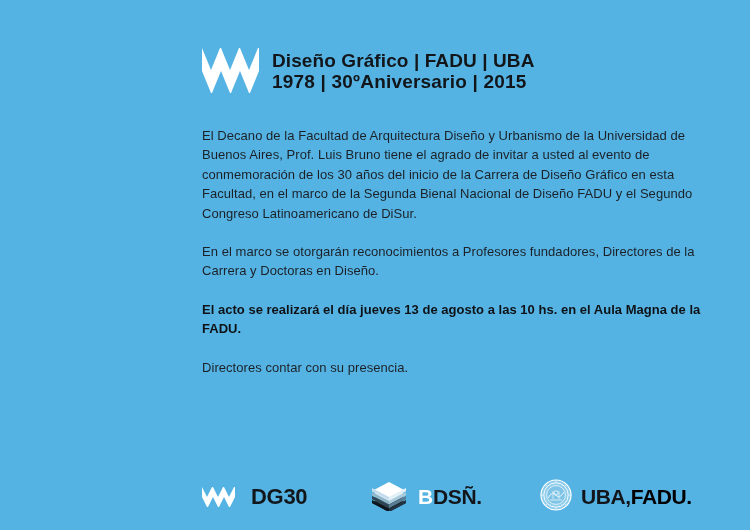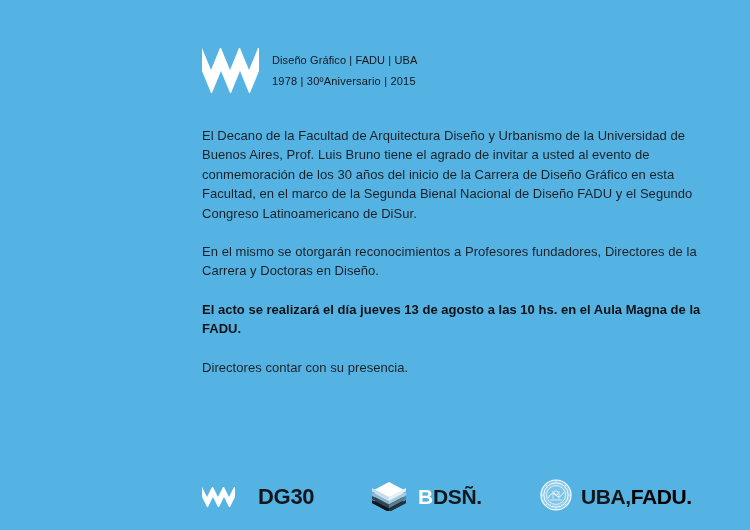--- a/index.html
+++ b/index.html
@@ -55,22 +55,22 @@
     bottom: 0;
     border-left: 9.5px solid transparent;
     border-right: 9.5px solid transparent;
     border-bottom: 22.5px solid #55b3e4;
   }
 
   .header-text {
     margin-left: 13px;
     padding-top: 2px;
     color: #12161a;
-    font-weight: normal;
-    font-size: 11px;
+    font-weight: bold;
+    font-size: 19px;
     line-height: 21px;
     letter-spacing: 0.1px;
     white-space: nowrap;
   }
   .header-text .line2 { letter-spacing: 0.2px; }
 
   
   .body-copy {
     position: absolute;
     left: 202px;
@@ -129,21 +129,21 @@
     border-top: 10px solid #55b3e4;
   }
   .dg-mark-sm .tri.up {
     bottom: 0;
     border-left: 5.5px solid transparent;
     border-right: 5.5px solid transparent;
     border-bottom: 10px solid #55b3e4;
   }
 
   .footer-word {
-    margin-left: 23px;
+    margin-left: 16px;
     font-weight: bold;
     font-size: 22px;
     letter-spacing: -0.3px;
     color: #12161a;
     white-space: nowrap;
   }
   .footer-word.bdsn-word { margin-left: 8px; font-size: 21px; }
   .footer-word .b-white { color: #ffffff; }
   .footer-word.uba-word { margin-left: 9px; font-size: 21px; letter-spacing: -0.4px; }
   .footer-word .fadu-white { color: #000000; font-weight: bold; }
@@ -169,21 +169,21 @@
     </div>
 
     <div class="header-text">
       <div class="line1">Diseño Gráfico | FADU | UBA</div>
       <div class="line2">1978 | 30ºAniversario | 2015</div>
     </div>
   </div>
 
   <div class="body-copy">
     <p>El Decano de la Facultad de Arquitectura Diseño y Urbanismo de la Universidad de Buenos Aires, Prof. Luis Bruno tiene el agrado de invitar a usted al evento de conmemoración de los 30 años del inicio de la Carrera de Diseño Gráfico en esta Facultad, en el marco de la Segunda Bienal Nacional de Diseño FADU y el Segundo Congreso Latinoamericano de DiSur.</p>
-    <p>En el mismo se otorgarán reconocimientos a Profesores fundadores, Directores de la Carrera y Doctoras en Diseño.</p>
+    <p>En el marco se otorgarán reconocimientos a Profesores fundadores, Directores de la Carrera y Doctoras en Diseño.</p>
     <p class="emphasis">El acto se realizará el día jueves 13 de agosto a las 10 hs. en el Aula Magna de la FADU.</p>
     <p class="last">Directores contar con su presencia.</p>
   </div>
 
   <div class="footer">
 
     <div class="footer-logo dg">
       <div class="dg-mark-sm">
         <span class="tri down" style="left:0px;"></span>
         <span class="tri down" style="left:11px;"></span>

